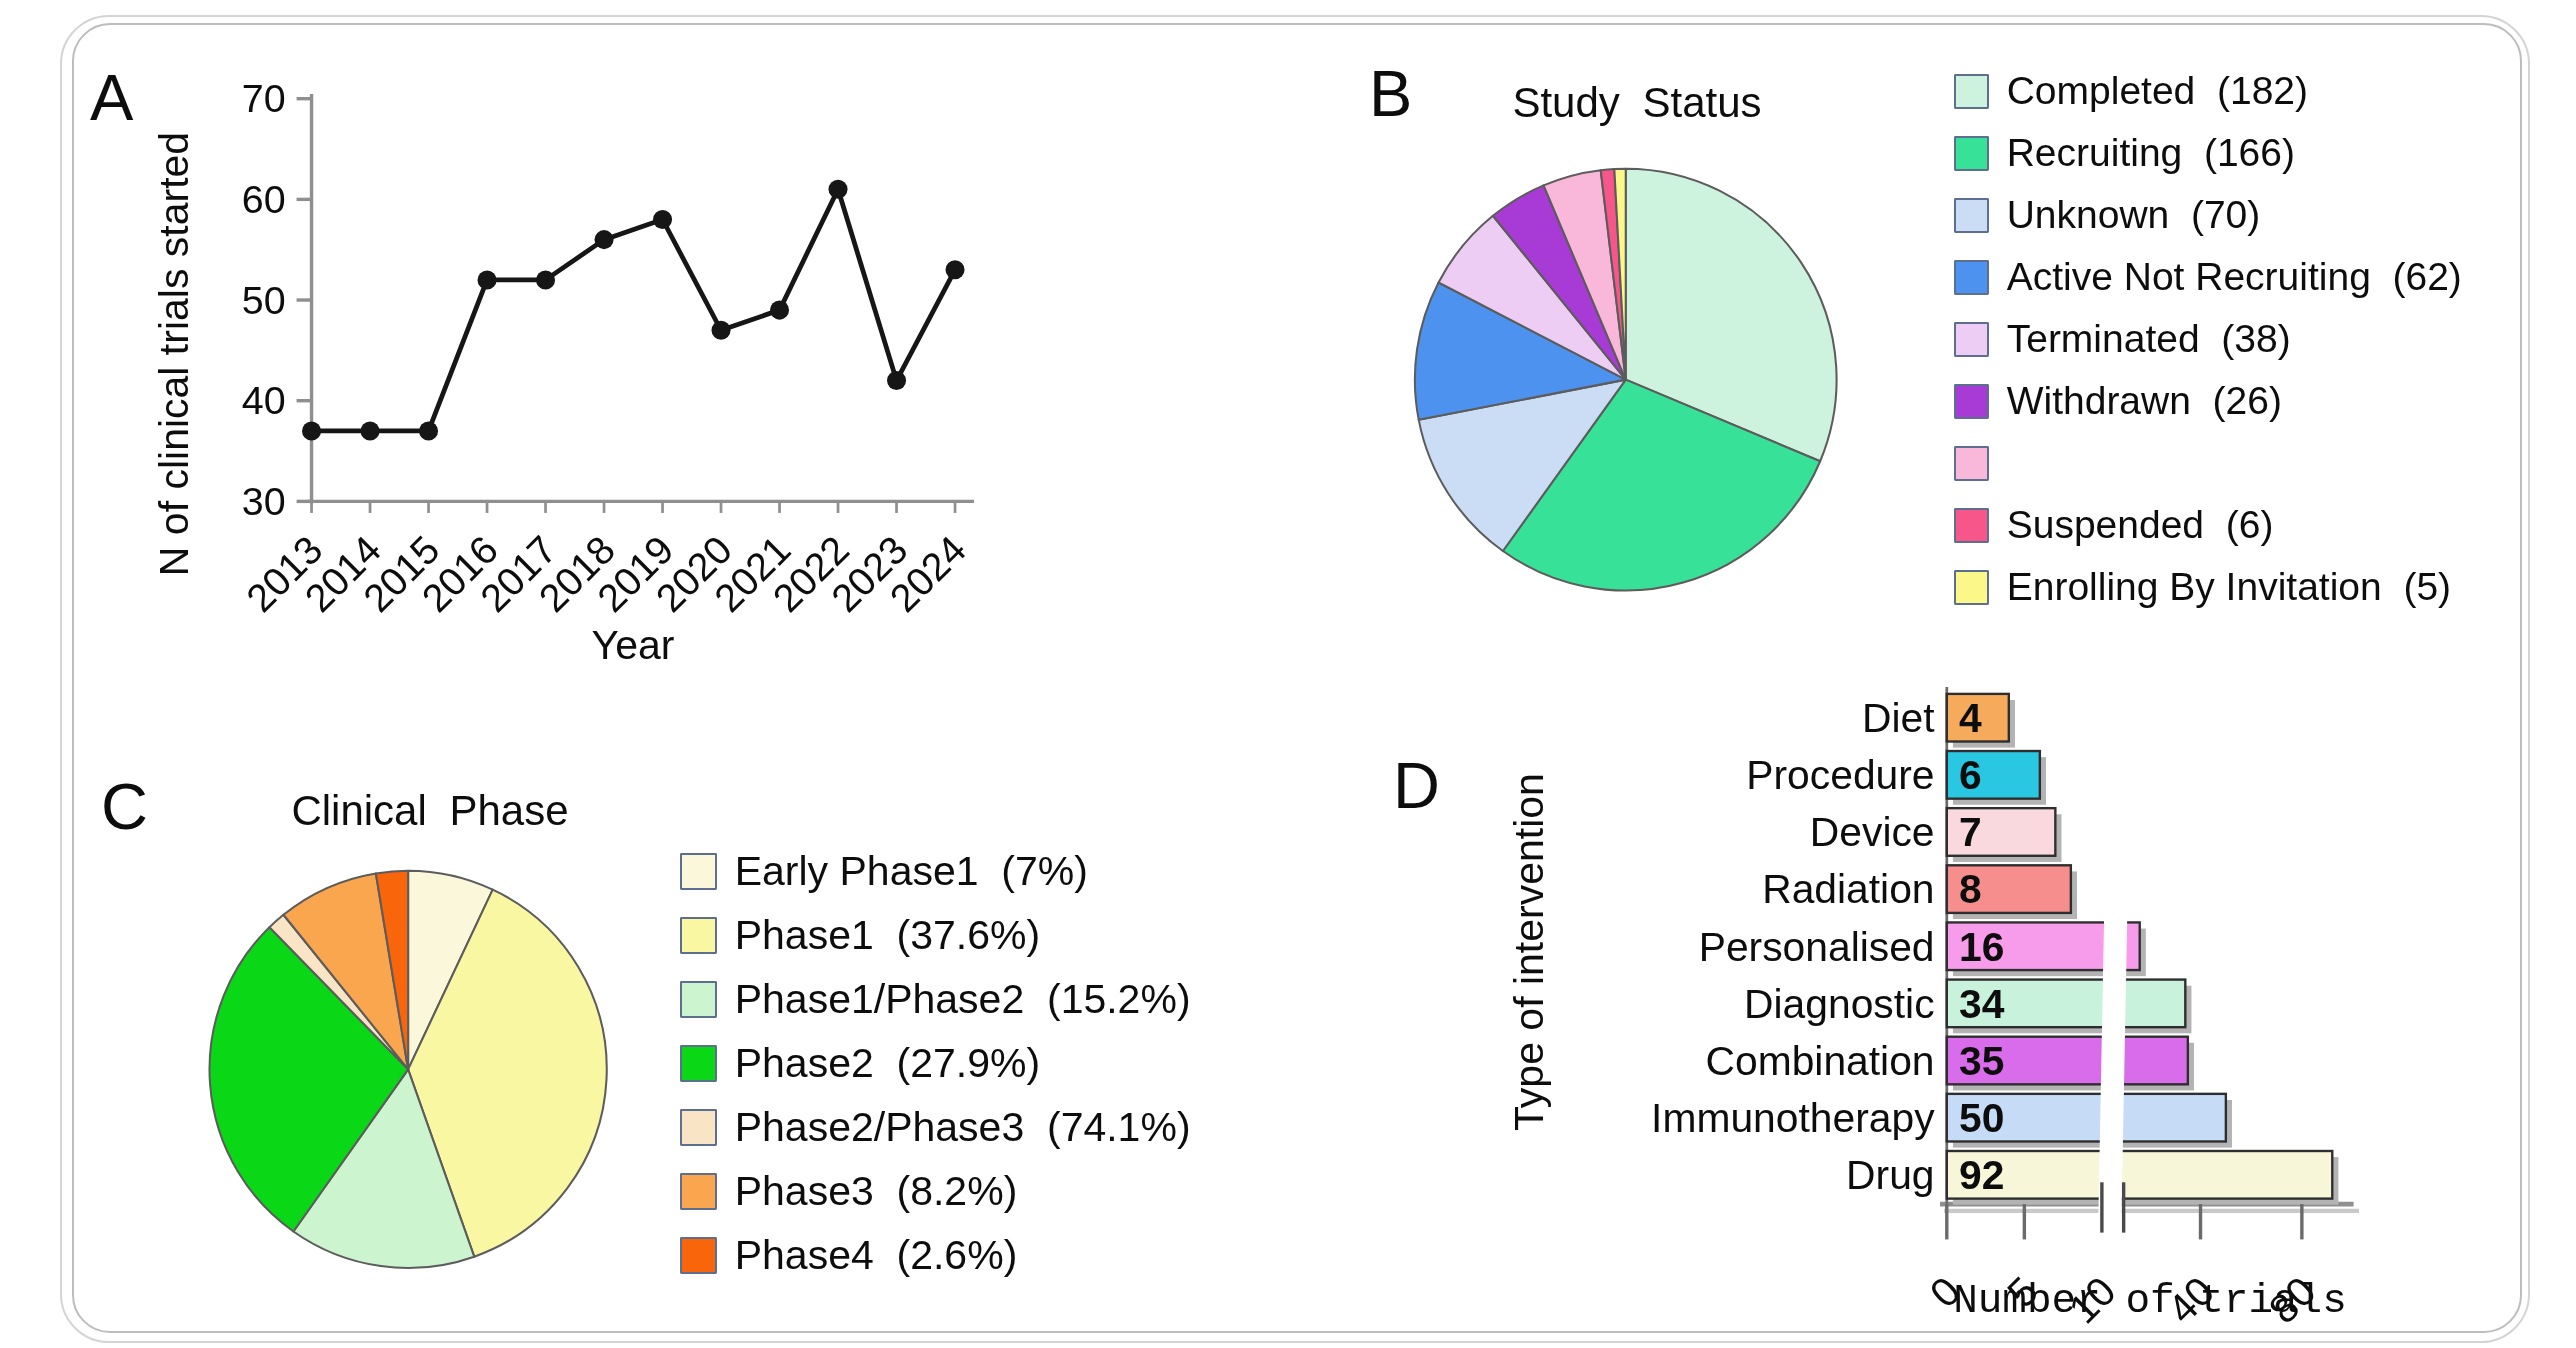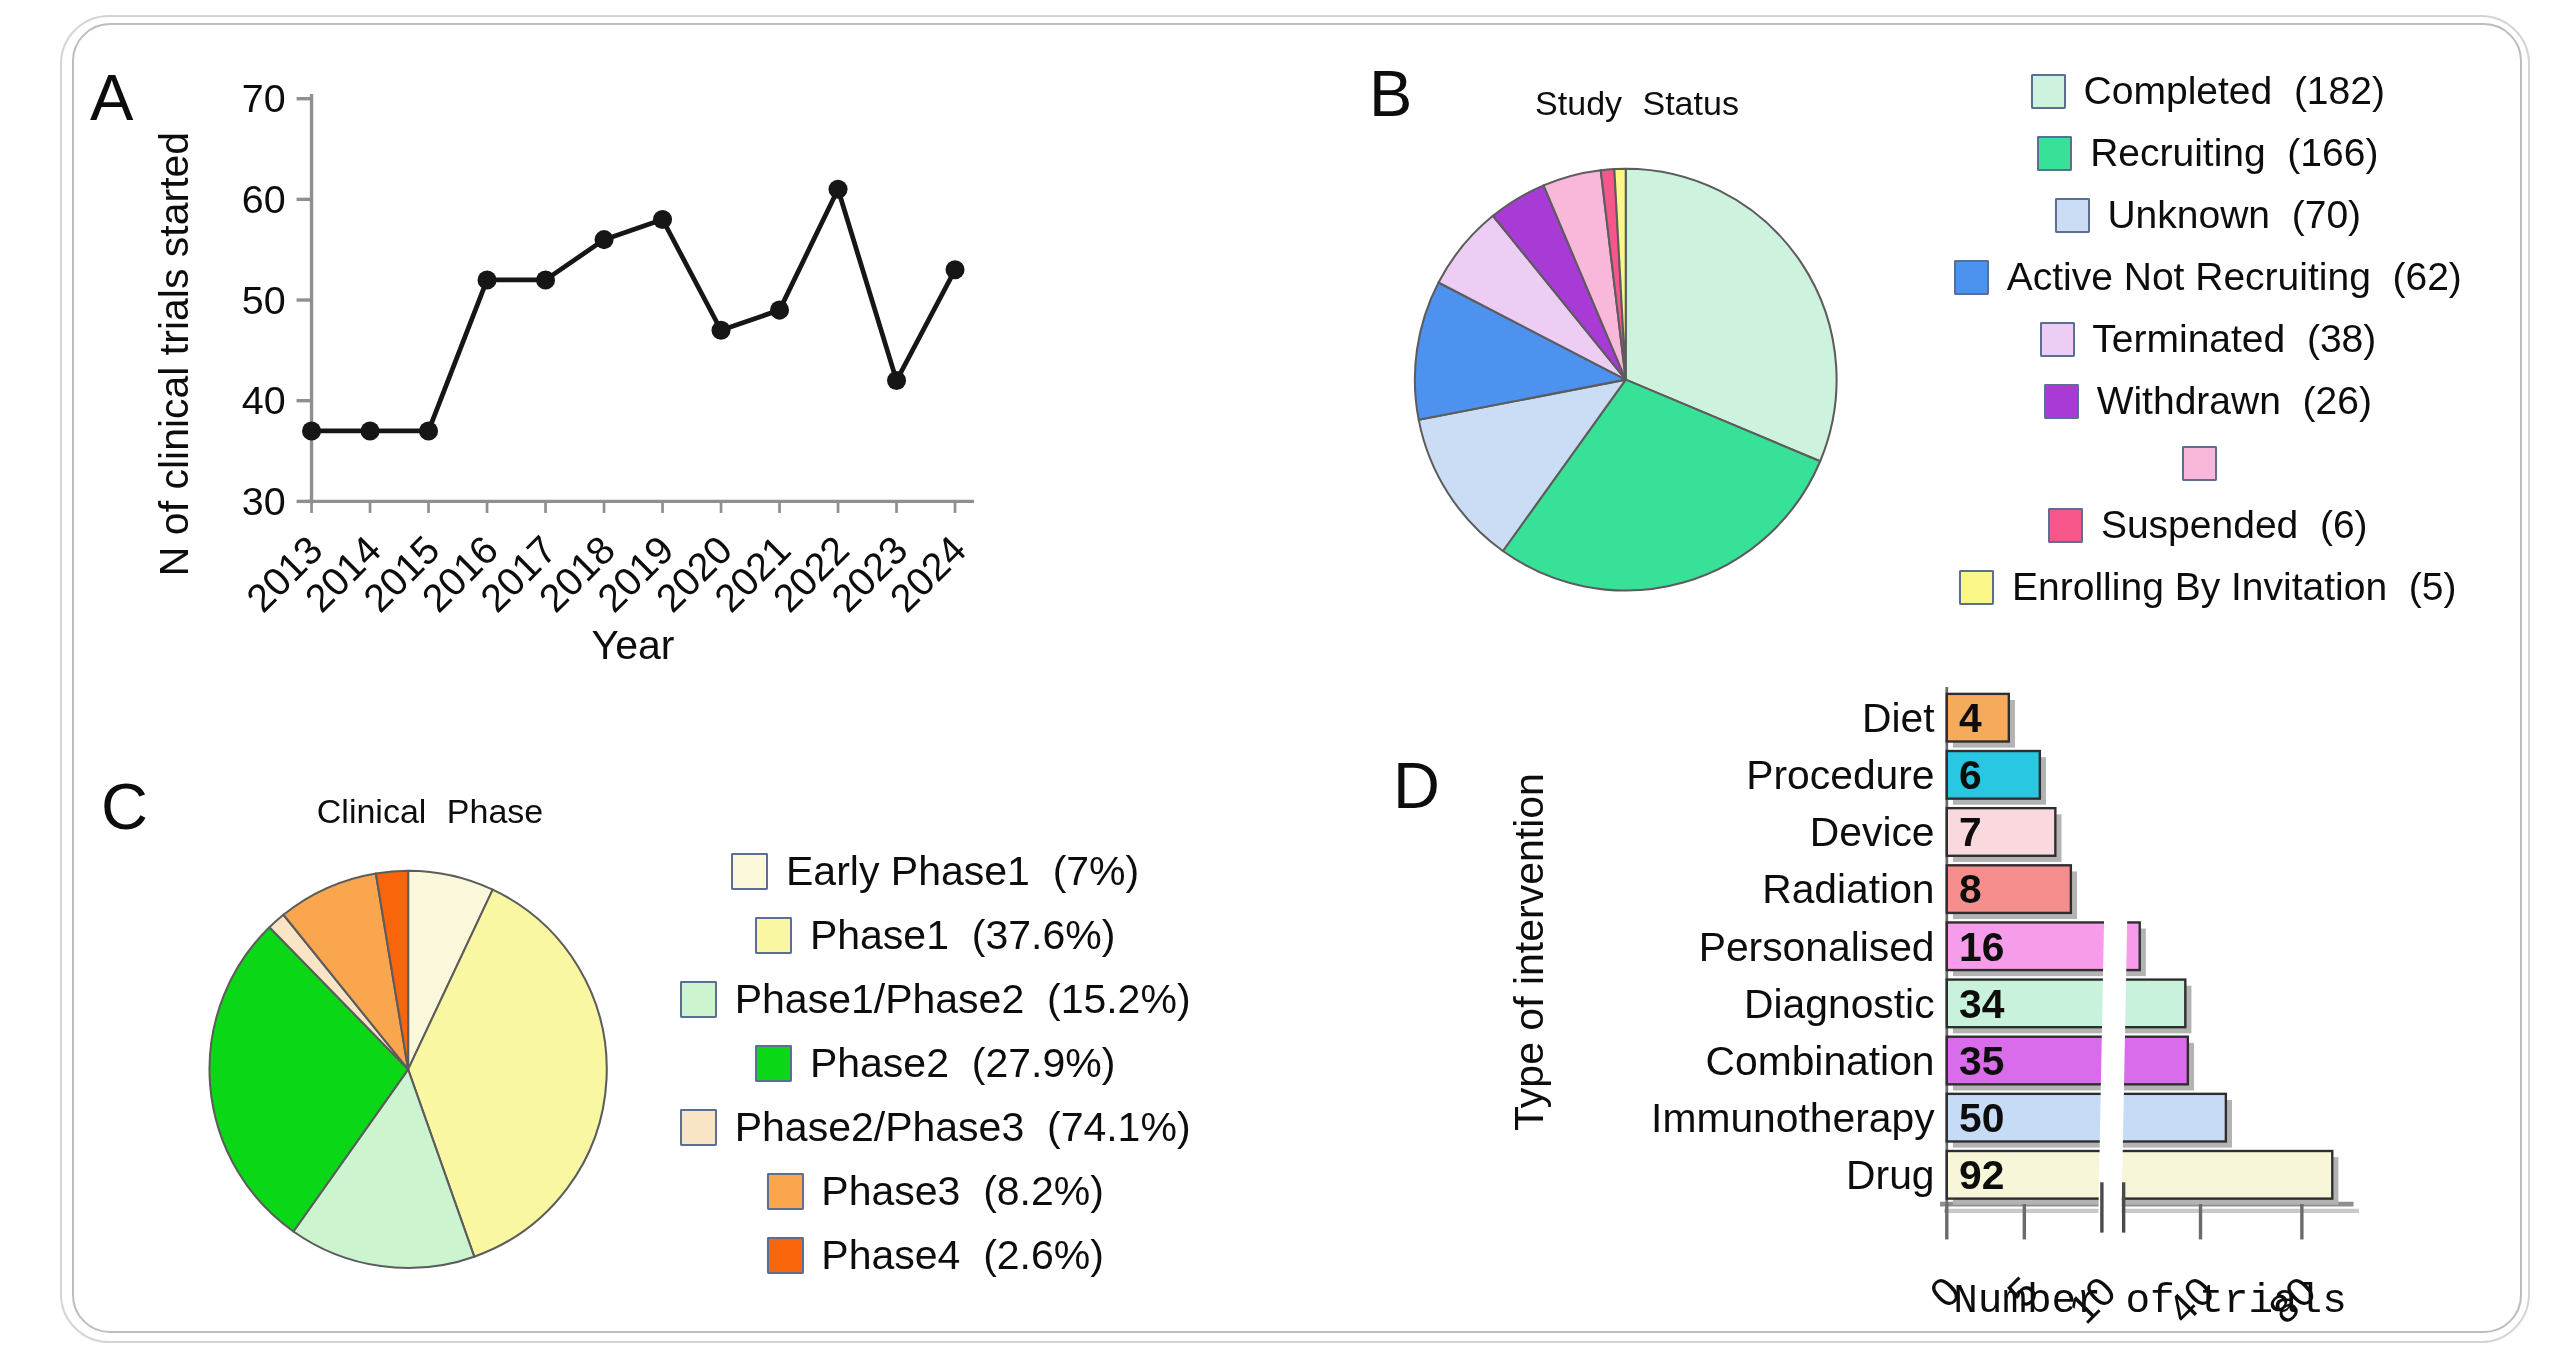--- a/index.html
+++ b/index.html
@@ -4,25 +4,25 @@
 <style>
   html,body{margin:0;padding:0;background:#ffffff;}
   #stage{position:relative;width:2576px;height:1349px;background:#ffffff;overflow:hidden;
          font-family:"Liberation Sans","DejaVu Sans",sans-serif;color:#0d0d0d;}
   .ghost-border{position:absolute;left:60px;top:15px;width:2466px;height:1324px;
     border:2.7px solid #d4d4d4;border-radius:49px;background:transparent;}
   .card{position:absolute;left:72px;top:23px;width:2446px;height:1306px;
     border:2.7px solid #bdbdbd;border-radius:38px;background:#ffffff;}
   svg#fig-svg{position:absolute;left:0;top:0;}
   .panel-label{position:absolute;font-size:65px;font-weight:500;letter-spacing:1.4px;}
-  .chart-title{position:absolute;transform:translate(-50%,-50%);font-size:34px;
+  .chart-title{position:absolute;transform:translate(-50%,-50%);font-size:42px;
     white-space:nowrap;word-spacing:11px;}
   .axis-title{position:absolute;transform:translate(-50%,-50%);font-size:41px;white-space:nowrap;}
   .axis-title.vertical{transform:translate(-50%,-50%) rotate(-90deg);}
-  .legend{position:absolute;display:flex;flex-direction:column;align-items:center;}
+  .legend{position:absolute;display:flex;flex-direction:column;}
   .legend-row{display:flex;align-items:center;}
   .legend .swatch{display:inline-block;border:2.7px solid #5d6f91;border-radius:1.4px;
     margin-right:17.7px;flex:0 0 auto;box-sizing:border-box;}
   .legend .legend-text{white-space:pre;}
   #legend-b{left:1954px;top:60px;}
   #legend-b .legend-row{height:62px;}
   #legend-b .swatch{width:35px;height:35px;}
   #legend-b .legend-text{font-size:39px;}
   #legend-c{left:680px;top:839px;}
   #legend-c .legend-row{height:64px;}

